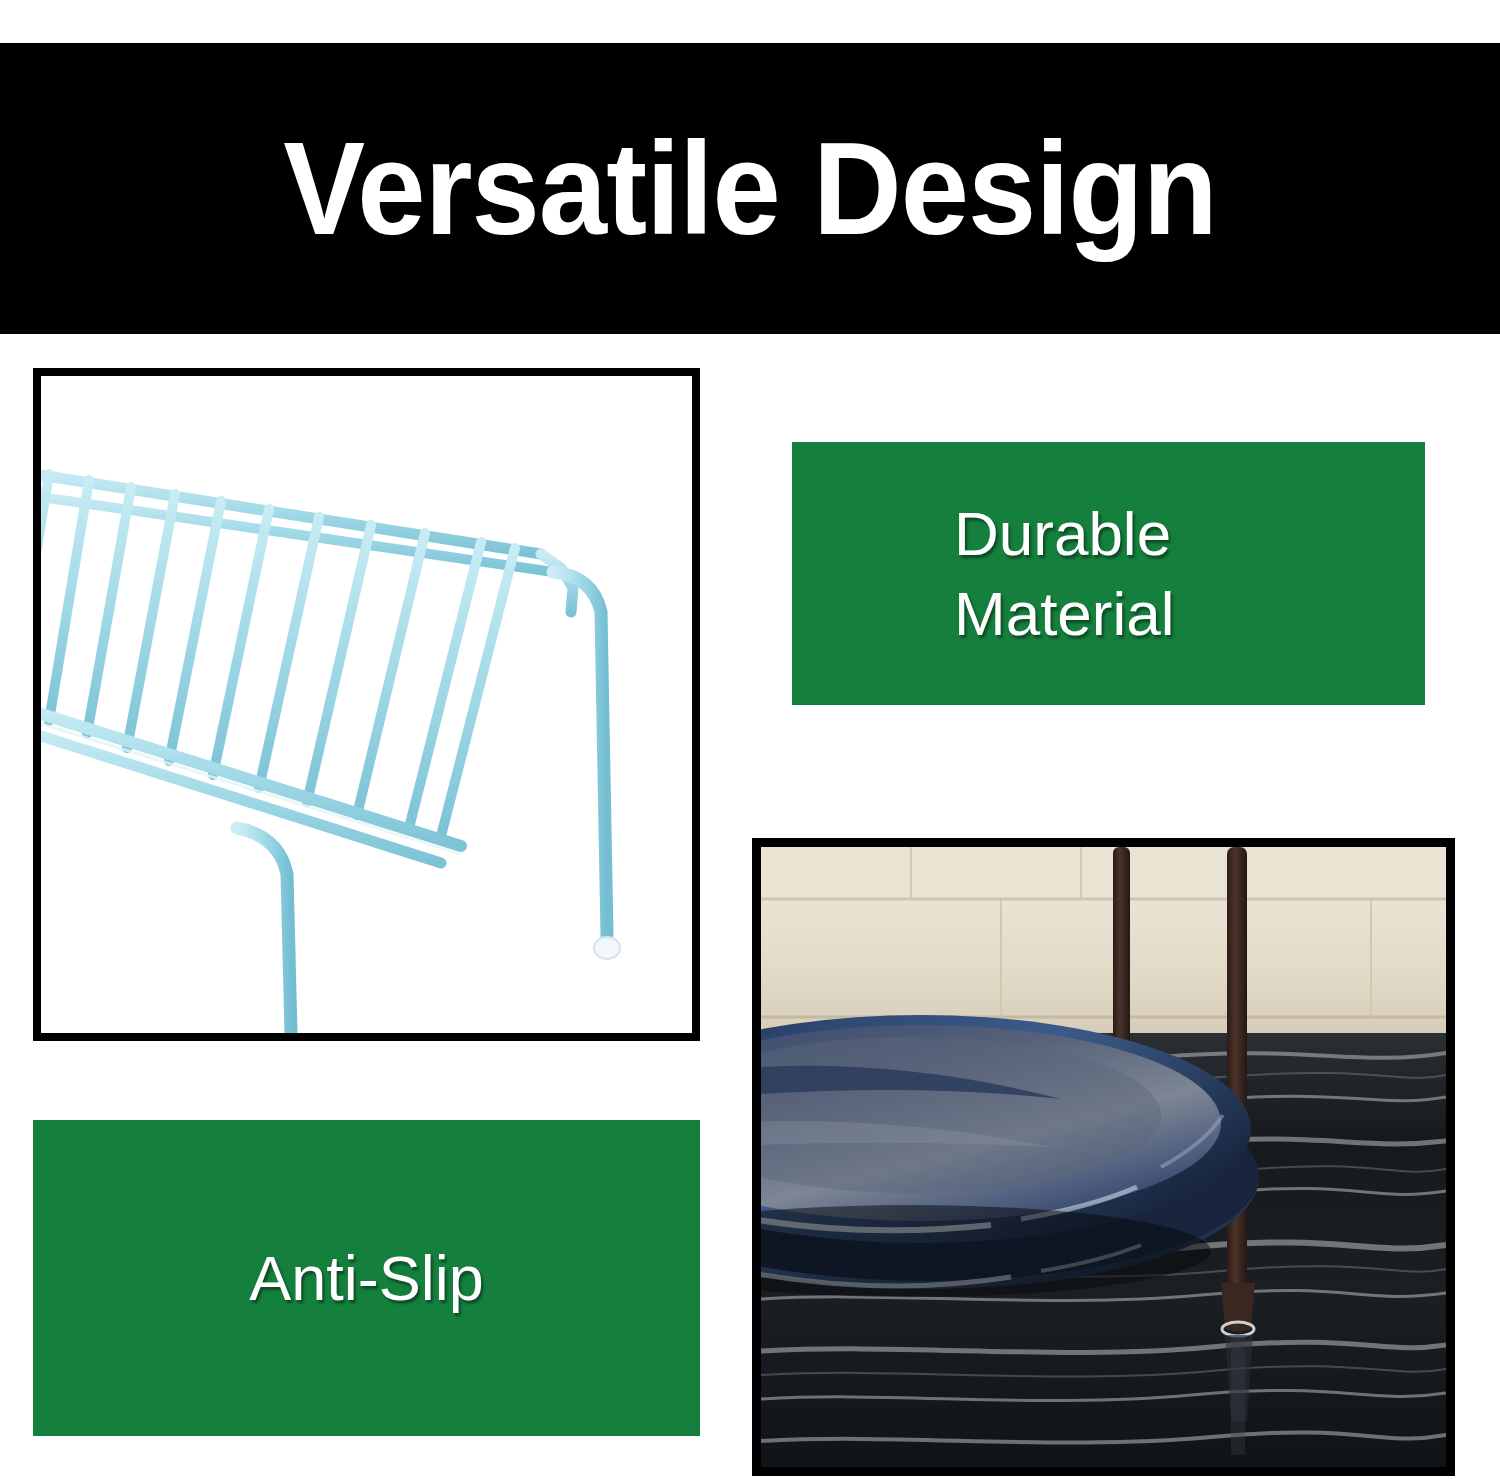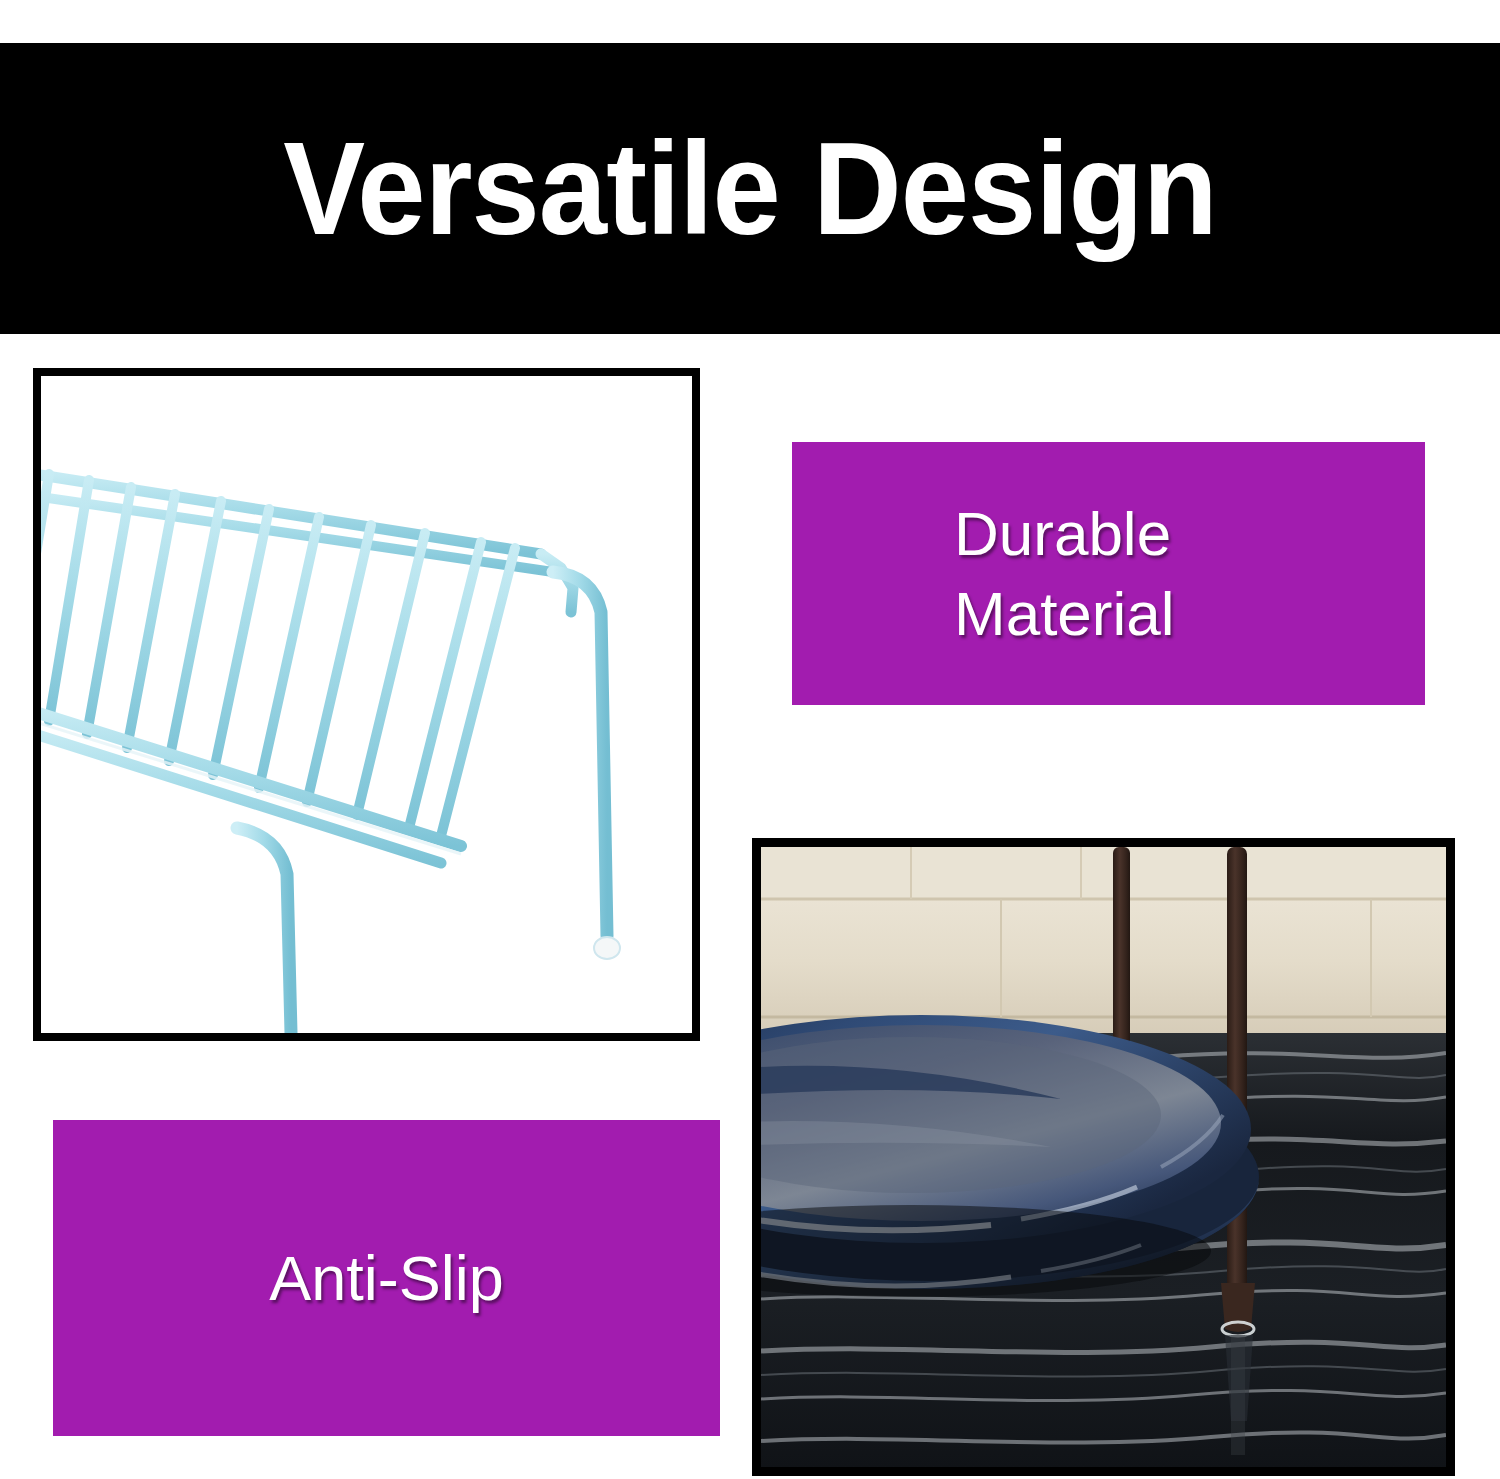--- a/index.html
+++ b/index.html
@@ -33,34 +33,34 @@
     background:#ffffff;
     border:8px solid #000000;
     box-sizing:border-box;
     overflow:hidden;
   }
   .rack-svg{position:absolute;left:0;top:0;width:100%;height:100%;display:block;}
 
   
   .feature-box{
     position:absolute;
-    background:#a21caf;
+    background:#15803d;
     box-sizing:border-box;
     display:flex;
     flex-direction:column;
     justify-content:center;
   }
   .feature-box.durable{
     left:792px;top:442px;width:633px;height:263px;
     padding-left:162px;
     align-items:flex-start;
   }
   .feature-box.antislip{
     left:33px;top:1120px;width:667px;height:316px;
-    align-items:center;padding-left:0;margin-left:20px;
+    align-items:center;padding-left:0;
   }
   .feature-text{
     color:#ffffff;
     font-size:62px;
     font-weight:normal;
     line-height:1.28;
     text-shadow:2px 3px 3px rgba(0,0,0,0.45);
     font-family:"Liberation Sans","DejaVu Sans",sans-serif;
     white-space:pre-line;
   }

